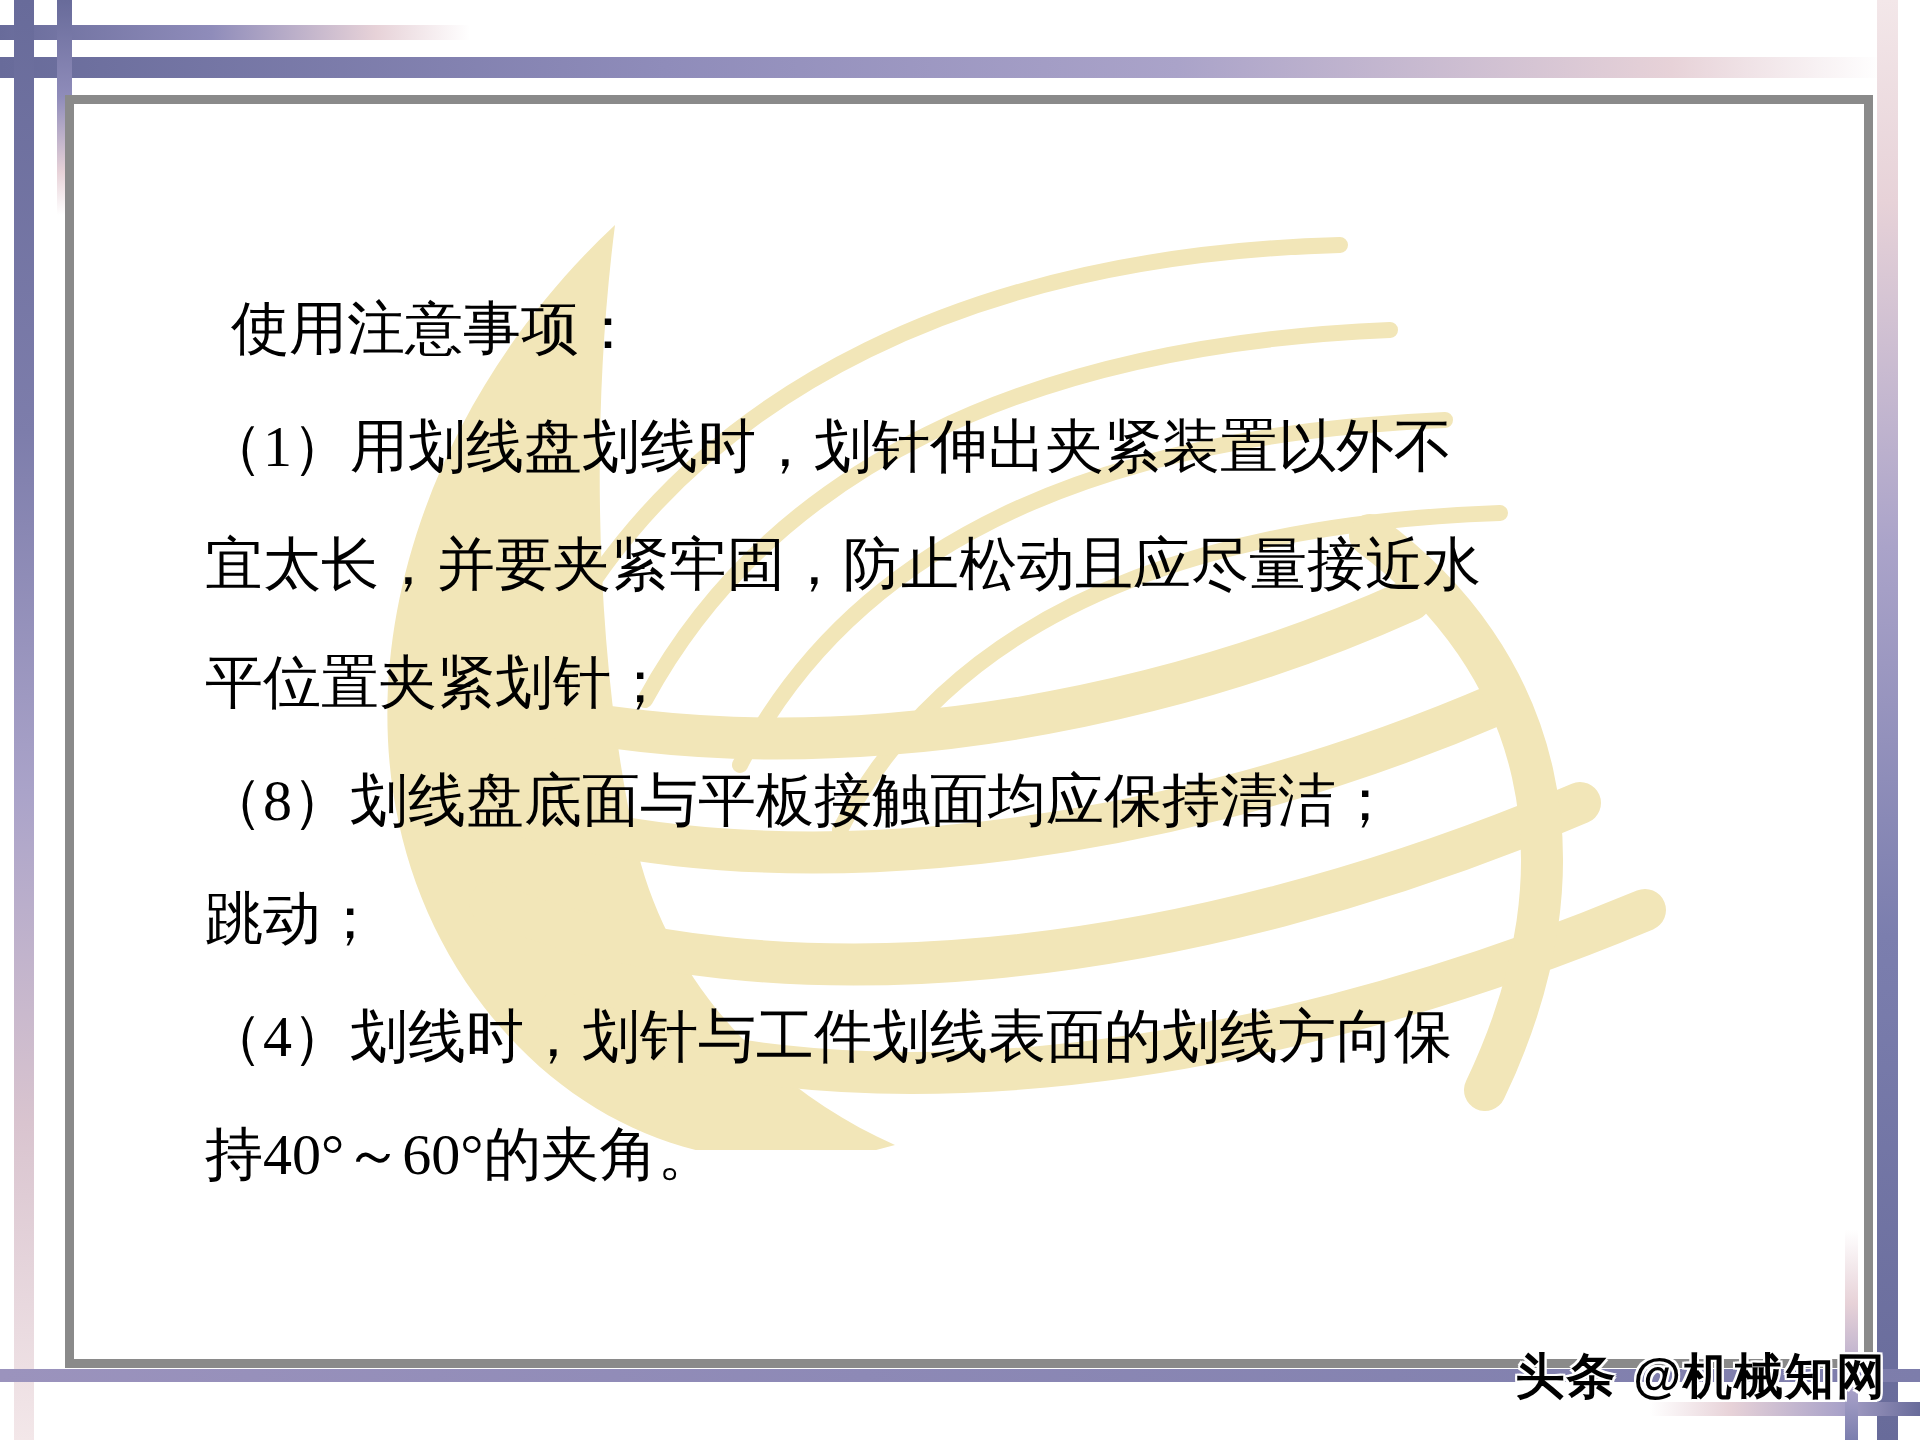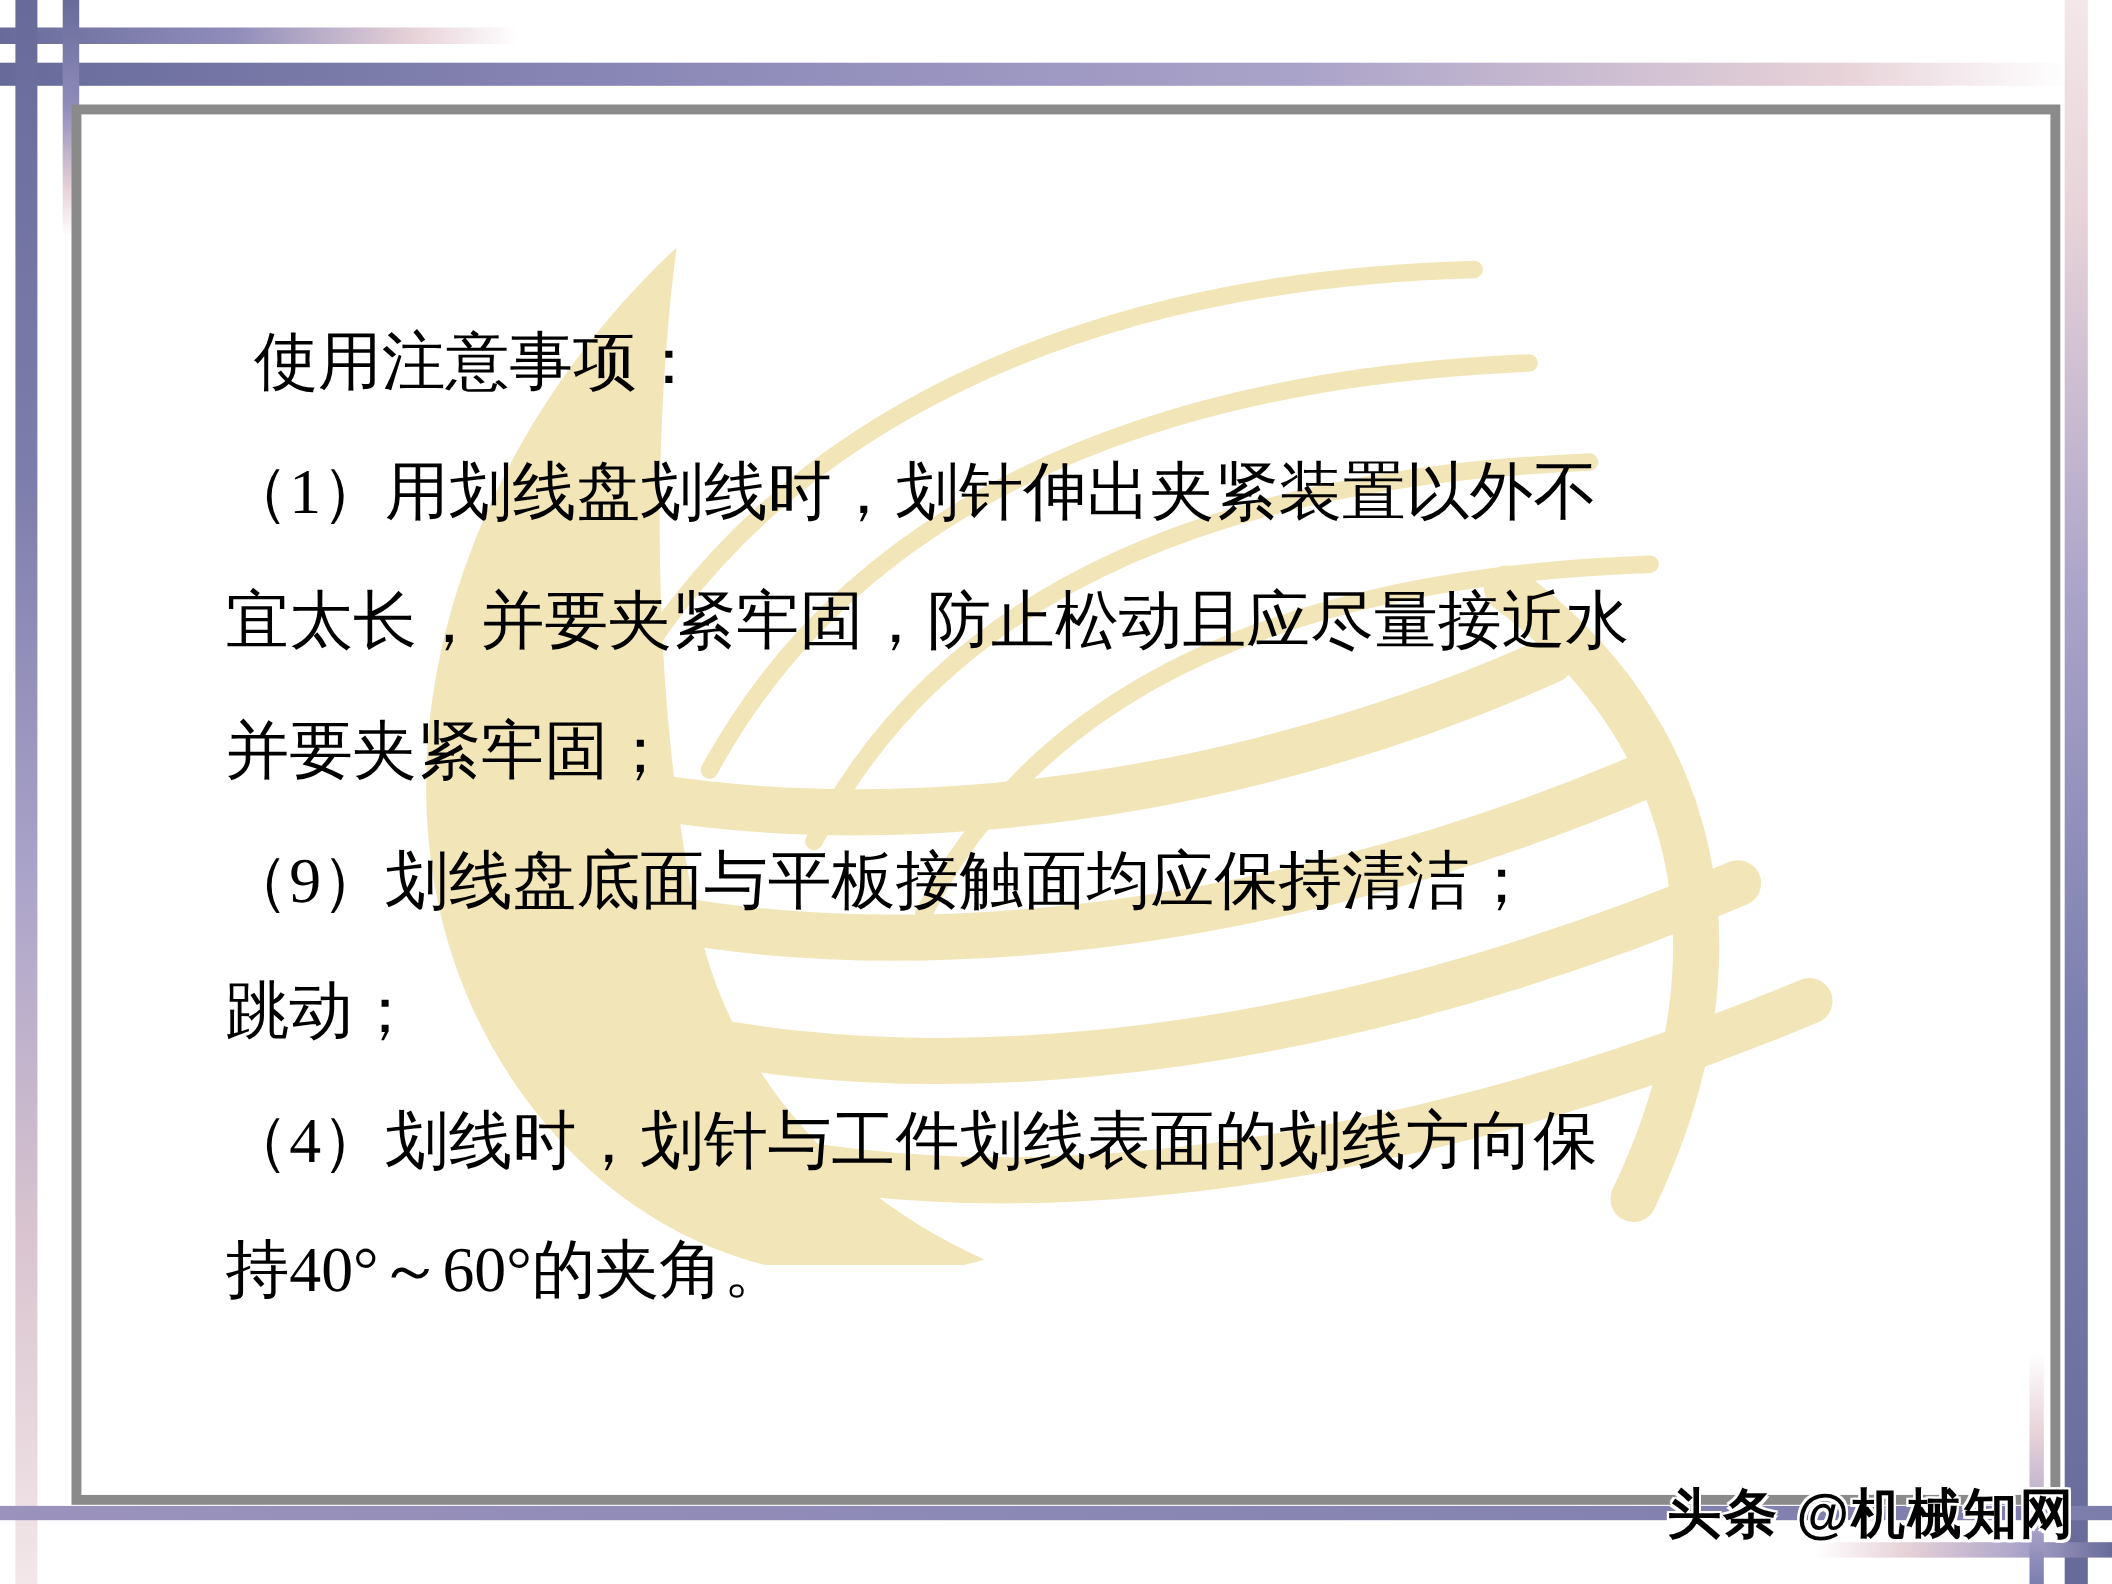--- a/index.html
+++ b/index.html
@@ -128,22 +128,22 @@
     <path class="thick" d="M 240 698 C 520 808, 930 768, 1330 598"></path>
     <path class="thick" d="M 310 806 C 570 916, 980 878, 1395 705"></path>
 
     <path class="thick" d="M 1120 330 C 1290 455, 1345 655, 1235 885"></path>
   </svg>
 
   <div class="body-text">
     <div class="line">使用注意事项：</div>
     <div class="line">（1）用划线盘划线时，划针伸出夹紧装置以外不</div>
     <div class="line">宜太长，并要夹紧牢固，防止松动且应尽量接近水</div>
-    <div class="line">并要夹紧牢固；</div>
-    <div class="line">（9）划线盘底面与平板接触面均应保持清洁；</div>
+    <div class="line">平位置夹紧划针；</div>
+    <div class="line">（8）划线盘底面与平板接触面均应保持清洁；</div>
     <div class="line">跳动；</div>
     <div class="line">（4）划线时，划针与工件划线表面的划线方向保</div>
     <div class="line">持40°～60°的夹角。</div>
   </div>
 
   <div class="watermark">头条 @机械知网</div>
 
 </div>
 
 </body></html>

